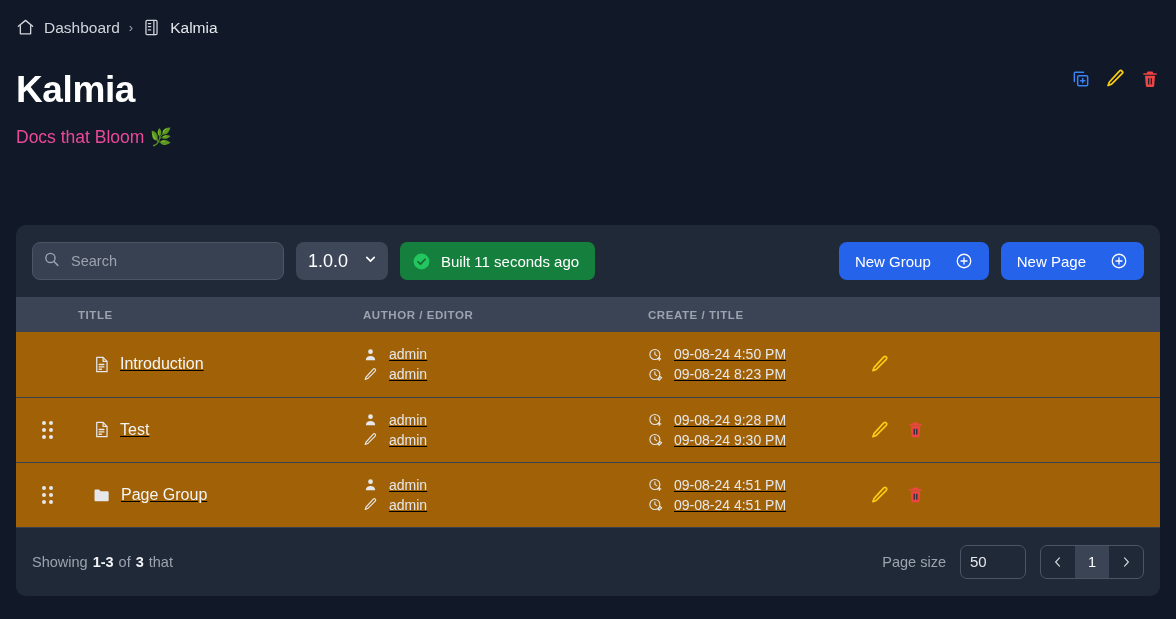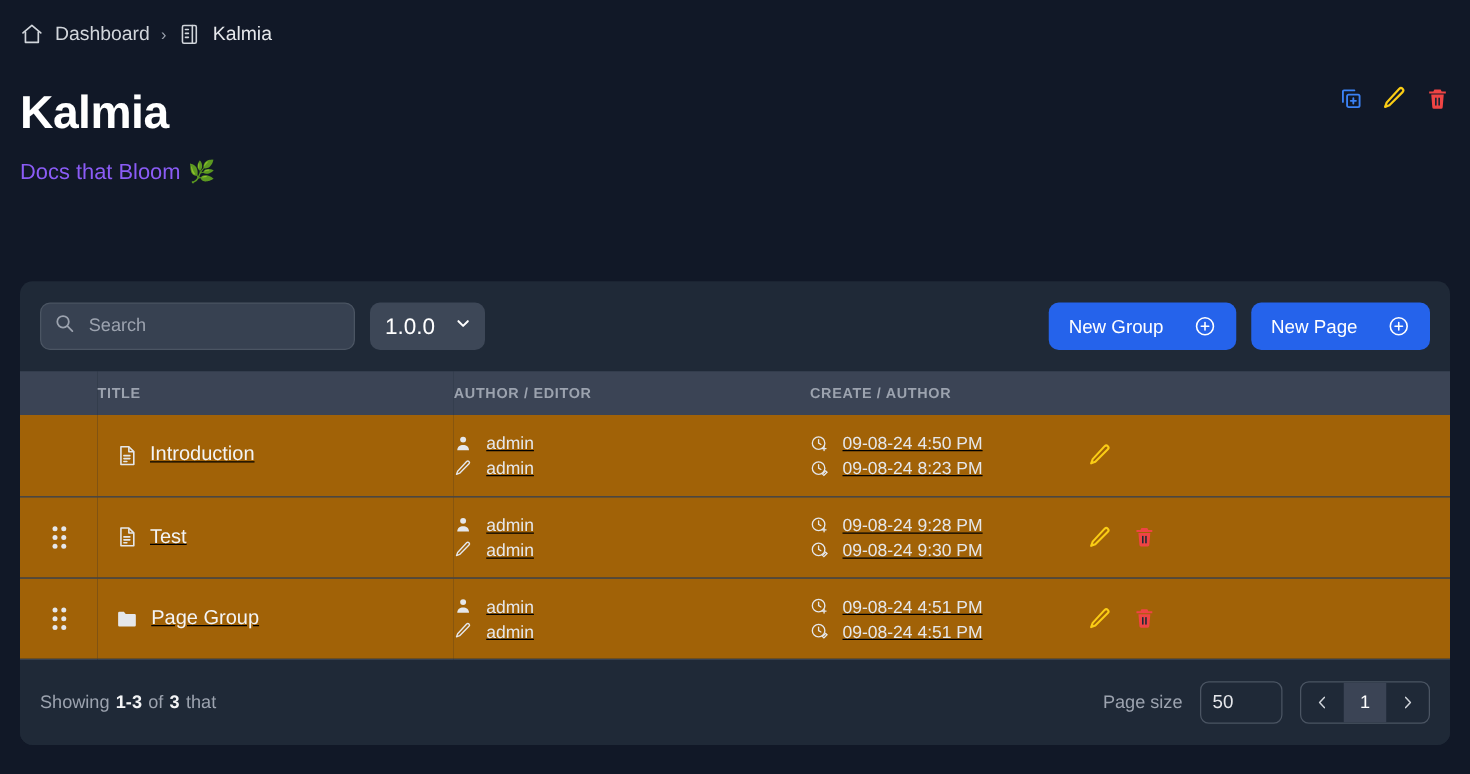--- a/index.html
+++ b/index.html
@@ -61,21 +61,21 @@
   
   .title-block { padding: 0 16px; margin-top: 36px; }
   .page-title {
     color: #ffffff;
     font-size: 37px;
     font-weight: bold;
     letter-spacing: -0.4px;
     line-height: 1.1;
   }
   .page-subtitle {
-    color: #8b5cf6;
+    color: #ec4899;
     font-size: 17.5px;
     margin-top: 16px;
     display: flex;
     align-items: center;
     gap: 6px;
   }
 
   
   .card {
     position: absolute;
@@ -408,20 +408,29 @@
         <select>
           <option>1.0.0</option>
         </select>
         <span class="sel-chev">
           <svg width="15" height="15" viewBox="0 0 24 24" fill="none" stroke="#ffffff" stroke-width="2.6" stroke-linecap="round" stroke-linejoin="round">
             <path d="M6 9.5 12 15.5 18 9.5"></path>
           </svg>
         </span>
       </div>
 
+      <div class="build-badge">
+        <span class="ico">
+          <svg width="19" height="19" viewBox="0 0 24 24">
+            <circle cx="12" cy="12" r="10" fill="#22c55e"></circle>
+            <path d="M7.5 12.3 10.7 15.4 16.6 9.2" fill="none" stroke="#166534" stroke-width="2.1" stroke-linecap="round" stroke-linejoin="round"></path>
+          </svg>
+        </span>
+        <span>Built 11 seconds ago</span>
+      </div>
 
       <div class="toolbar-spacer"></div>
 
       <button class="btn-primary">
         <span>New Group</span>
         <span class="ico">
           <svg width="18" height="18" viewBox="0 0 24 24" fill="none" stroke="#ffffff" stroke-width="1.7" stroke-linecap="round">
             <circle cx="12" cy="12" r="9"></circle>
               <path d="M12 8v8M8 12h8"></path>
           </svg>
@@ -438,21 +447,21 @@
         </span>
       </button>
     </div>
 
     <table class="tbl">
       <thead>
         <tr>
           <th class="col-drag"></th>
           <th class="col-title">TITLE</th>
           <th class="col-auth">AUTHOR / EDITOR</th>
-          <th class="col-date">CREATE / AUTHOR</th>
+          <th class="col-date">CREATE / TITLE</th>
           <th class="col-act"></th>
         </tr>
       </thead>
       <tbody>
 
         <tr>
           <td></td>
           <td>
             <div class="title-cell">
               <span class="ico">

